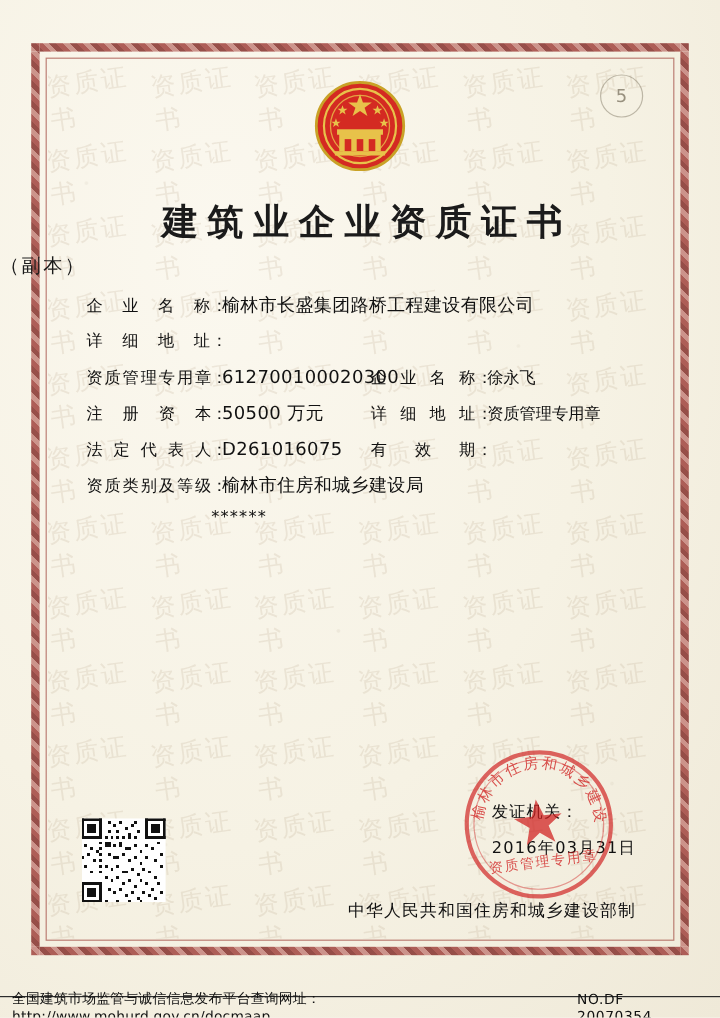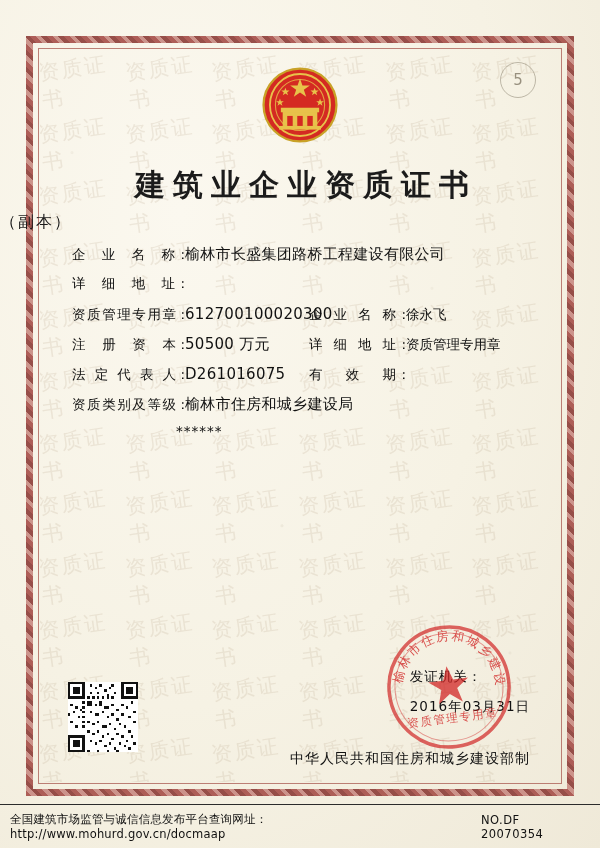--- a/index.html
+++ b/index.html
@@ -243,21 +243,21 @@
     z-index: 6;
     opacity: .85;
     transform: rotate(-7deg);
   }
 
   .bottom-bar {
     position: absolute;
     left: 0;
     right: 0;
     bottom: 0;
-    height: 44px;
+    height: 18px;
     border-top: 1.5px solid #2b2b2b;
     display: flex;
     align-items: center;
     justify-content: space-between;
     padding: 0 14px 0 10px;
     box-sizing: border-box;
     font-size: 11.5px;
     color: #111;
     z-index: 7;
   }

